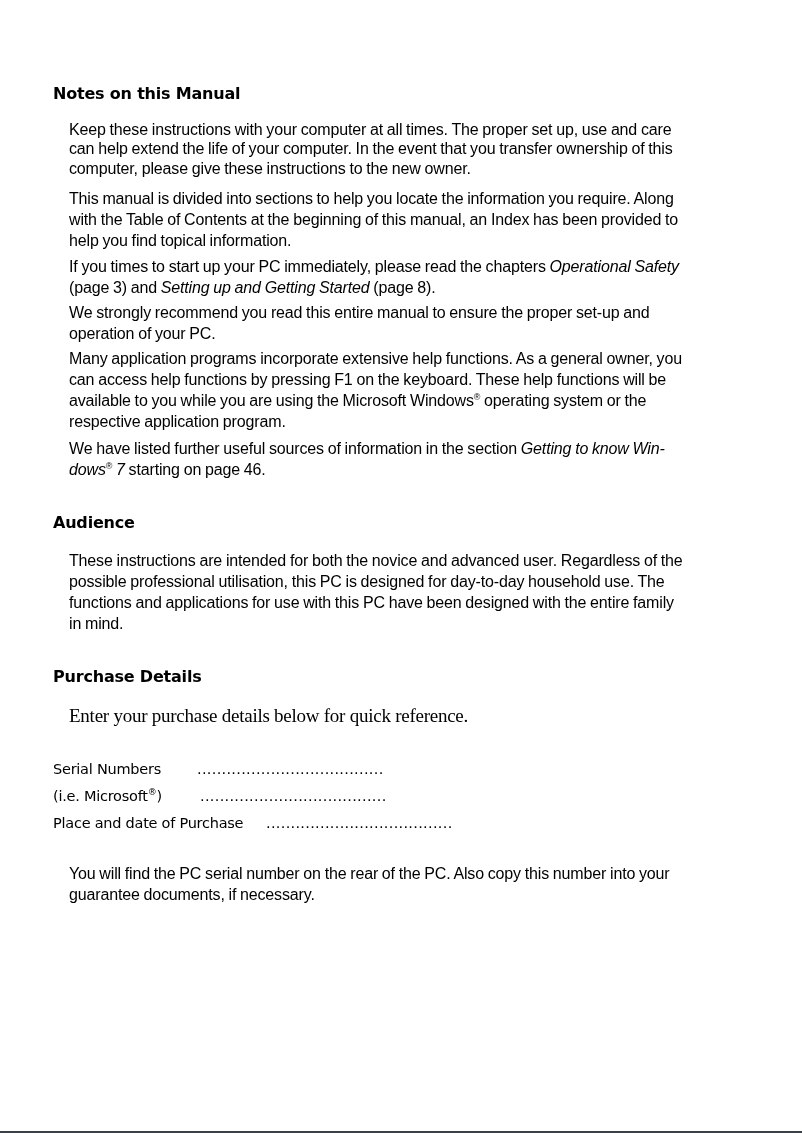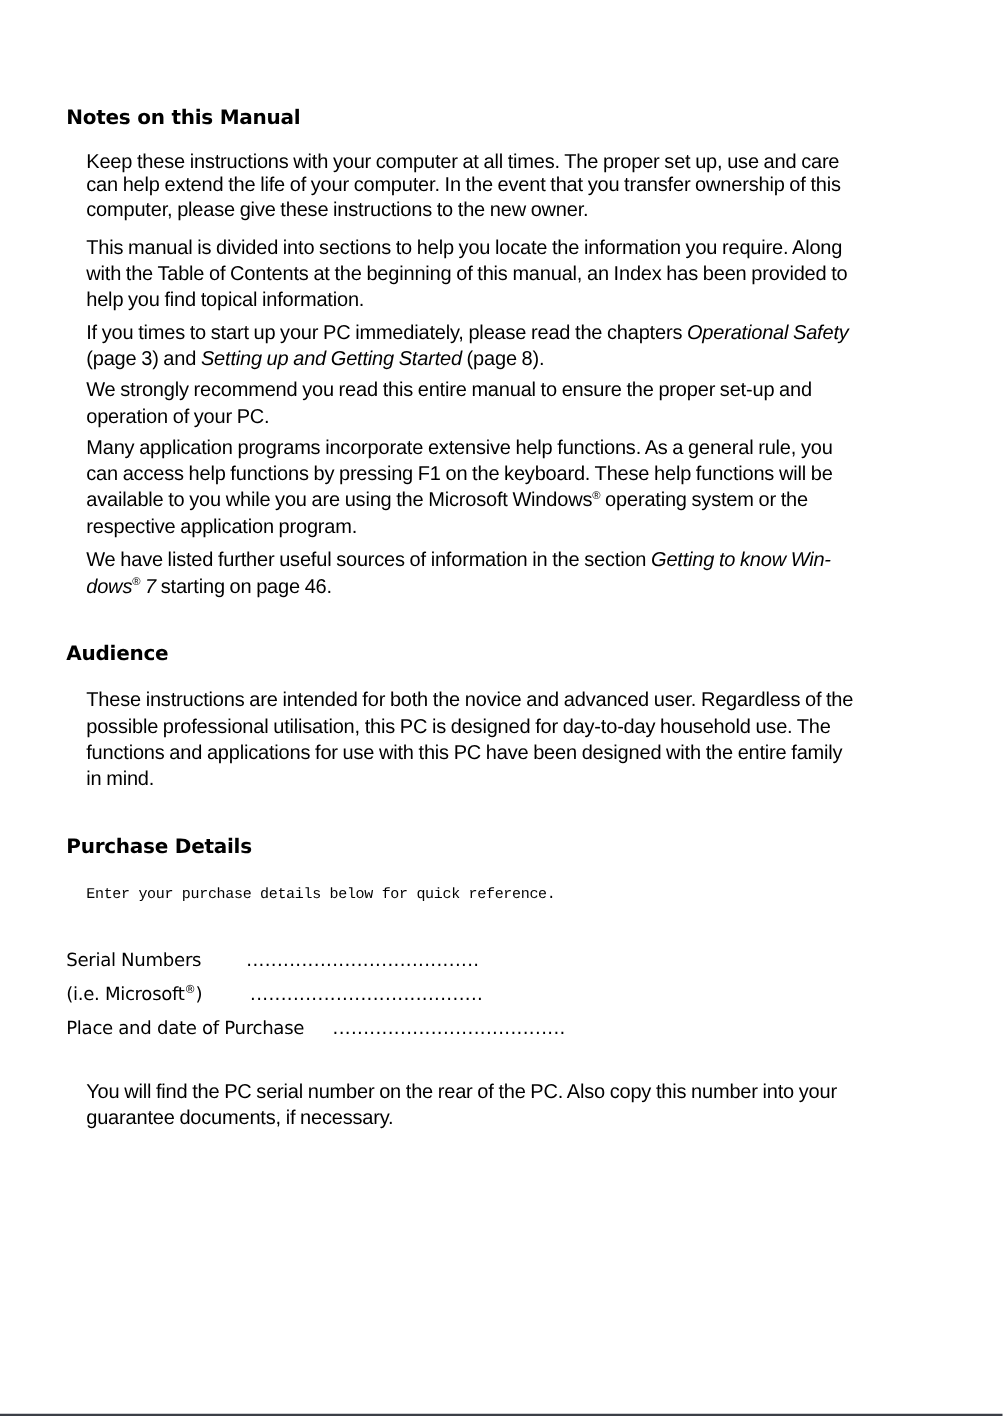--- a/index.html
+++ b/index.html
@@ -45,22 +45,22 @@
     }
     .para .line {
       display: block;
       white-space: nowrap;
     }
     .para em {
       font-style: italic;
       margin-top: 44px;
     }
     .wide {
-      font-family: Liberation Mono, monospace;
-      font-size: 12px;
+      font-family: Liberation Serif, serif;
+      font-size: 19px;
       letter-spacing: -0.25px;
       word-spacing: 0;
     }
     .field-row {
       position: absolute;
       left: 0;
       white-space: nowrap;
       font-family: "DejaVu Sans", sans-serif;
       font-size: 14.5px;
       letter-spacing: -0.25px;
@@ -111,21 +111,21 @@
     <span class="line"><span>If you times to start up your PC immediately, please read the chapters </span><em>Operational Safety</em></span>
     <span class="line"><span>(page 3) and </span><em>Setting up and Getting Started</em><span> (page 8).</span></span>
   </p>
 
   <p class="para" style="top:302px;">
     <span class="line">We strongly recommend you read this entire manual to ensure the proper set-up and</span>
     <span class="line">operation of your PC.</span>
   </p>
 
   <p class="para" style="top:348px;">
-    <span class="line">Many application programs incorporate extensive help functions.  As a general rule, you</span>
+    <span class="line">Many application programs incorporate extensive help functions.  As a general owner, you</span>
     <span class="line">can access help functions by pressing F1 on the keyboard. These help functions will be</span>
     <span class="line"><span>available to you while you are using the Microsoft Windows</span><sup class="reg">®</sup><span> operating system or the</span></span>
     <span class="line">respective application program.</span>
   </p>
 
   <p class="para" style="top:438px;">
     <span class="line"><span>We have listed further useful sources of information in the section </span><em>Getting to know Win-</em></span>
     <span class="line"><em>dows</em><sup class="reg">®</sup><em> 7</em><span> starting on page 46.</span></span>
   </p>
 

